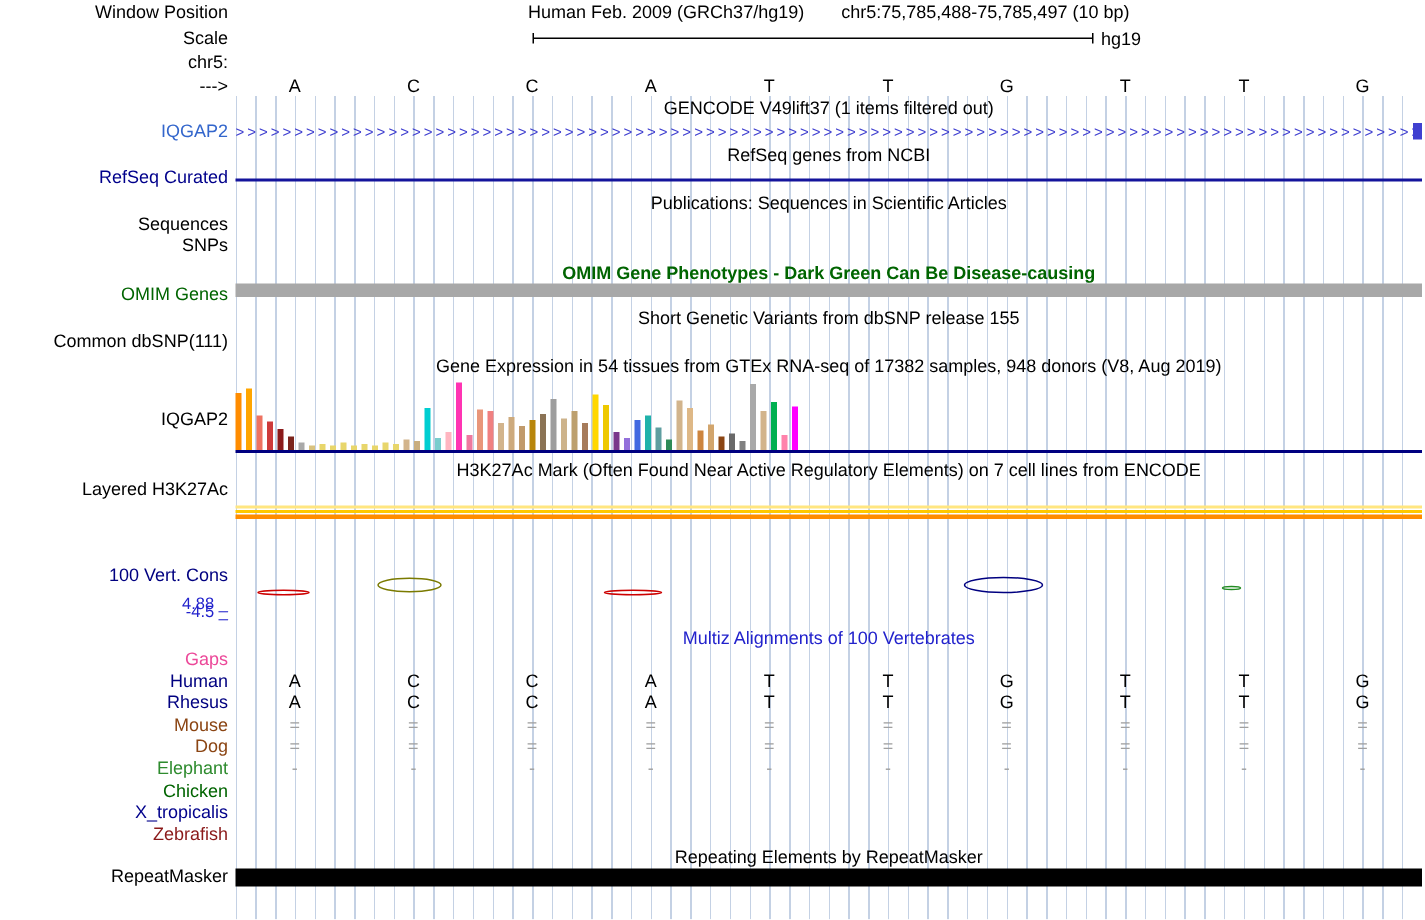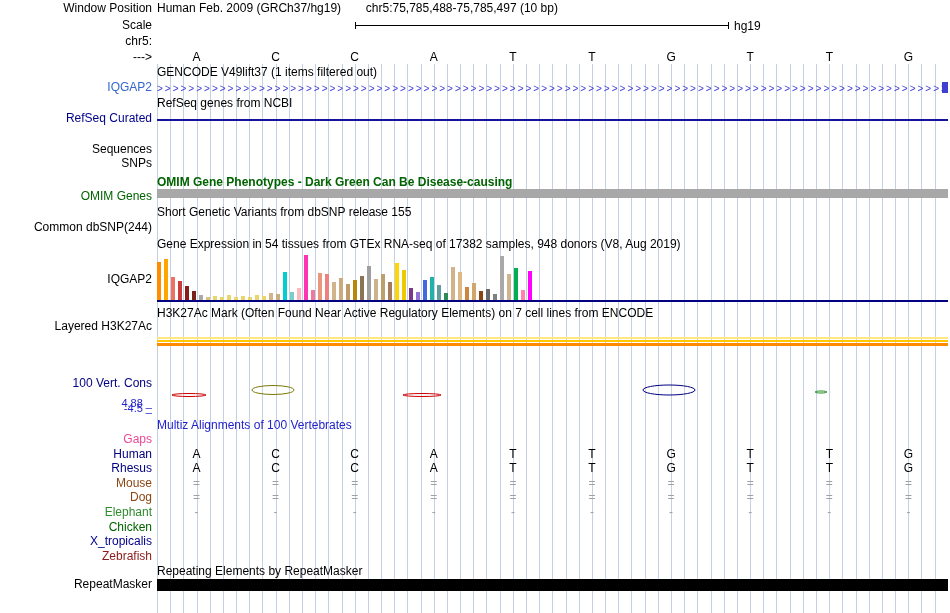--- a/index.html
+++ b/index.html
@@ -1,21 +1,21 @@
 <!DOCTYPE html>
 <html><head>
 <meta charset="utf-8">
 <style>
   html,body{margin:0;padding:0;background:#fff;}
   .browser{position:relative;width:950px;height:613px;background:#fff;overflow:hidden;
            font-family:"Liberation Sans","DejaVu Sans",sans-serif;font-size:12px;color:#000;}
   .grid{position:absolute;left:157px;top:64px;width:791px;height:549px;
         background:repeating-linear-gradient(to right,#c4d1e4 0,#c4d1e4 1px,transparent 1px,transparent 13.18px);}
   .lbl{position:absolute;left:0;width:152px;text-align:right;white-space:nowrap;height:13px;line-height:13px;}
-  .ttl{position:absolute;left:157px;width:791px;text-align:left;white-space:nowrap;height:13px;line-height:13px;}
+  .ttl{position:absolute;left:157px;width:791px;text-align:center;white-space:nowrap;height:13px;line-height:13px;}
   .row{position:absolute;left:157px;width:791px;height:13px;}
   .col{position:absolute;top:0;width:79px;text-align:center;height:13px;line-height:13px;}
   .coord::after{content:"|";margin-left:1px;}
   .scalebar{position:absolute;left:355px;top:22px;width:372px;height:7px;
             border-left:1px solid #000;border-right:1px solid #000;}
   .scalebar::after{content:"";position:absolute;left:0;right:0;top:3px;height:1px;background:#000;}
   .arrows{position:absolute;left:157px;top:82px;width:791px;height:13px;overflow:hidden;
           font-size:10px;letter-spacing:2px;line-height:13px;white-space:nowrap;}
   .gtex-bar{position:absolute;bottom:0;width:4px;}
   .small{font-size:11px;}
@@ -55,29 +55,30 @@
 
   <div class="ttl" style="top:66px">GENCODE V49lift37 (1 items filtered out)</div>
   <div class="lbl" style="top: 81px; color: rgb(51, 102, 204);">IQGAP2</div>
   <div class="arrows" id="gencode-arrows" style="color: rgb(64, 64, 208);">&gt;&gt;&gt;&gt;&gt;&gt;&gt;&gt;&gt;&gt;&gt;&gt;&gt;&gt;&gt;&gt;&gt;&gt;&gt;&gt;&gt;&gt;&gt;&gt;&gt;&gt;&gt;&gt;&gt;&gt;&gt;&gt;&gt;&gt;&gt;&gt;&gt;&gt;&gt;&gt;&gt;&gt;&gt;&gt;&gt;&gt;&gt;&gt;&gt;&gt;&gt;&gt;&gt;&gt;&gt;&gt;&gt;&gt;&gt;&gt;&gt;&gt;&gt;&gt;&gt;&gt;&gt;&gt;&gt;&gt;&gt;&gt;&gt;&gt;&gt;&gt;&gt;&gt;&gt;&gt;&gt;&gt;&gt;&gt;&gt;&gt;&gt;&gt;&gt;&gt;&gt;&gt;&gt;&gt;&gt;&gt;&gt;&gt;&gt;&gt;&gt;&gt;&gt;&gt;&gt;&gt;&gt;&gt;&gt;&gt;&gt;&gt;&gt;&gt;&gt;&gt;&gt;&gt;&gt;&gt;&gt;&gt;&gt;&gt;&gt;&gt;&gt;&gt;&gt;&gt;&gt;&gt;&gt;&gt;&gt;&gt;&gt;&gt;&gt;&gt;&gt;&gt;&gt;&gt;&gt;&gt;&gt;&gt;&gt;&gt;&gt;&gt;&gt;&gt;&gt;&gt;&gt;&gt;&gt;&gt;</div>
   <div style="position: absolute; left: 942px; top: 82px; width: 6px; height: 11px; background: rgb(64, 64, 208);"></div>
 
   <div class="ttl" style="top:97px">RefSeq genes from NCBI</div>
   <div class="lbl" style="top: 112px; color: rgb(0, 0, 139);">RefSeq Curated</div>
   <div style="position: absolute; left: 157px; top: 119px; width: 791px; height: 2px; background: rgb(20, 20, 156);"></div>
 
+  <div class="ttl" style="top:129px">Publications: Sequences in Scientific Articles</div>
   <div class="lbl" style="top:143px">Sequences</div>
   <div class="lbl" style="top:157px">SNPs</div>
 
   <div class="ttl" style="top: 176px; color: rgb(0, 100, 0); font-weight: bold;">OMIM Gene Phenotypes - Dark Green Can Be Disease-causing</div>
   <div class="lbl" style="top: 190px; color: rgb(0, 100, 0);">OMIM Genes</div>
   <div style="position: absolute; left: 157px; top: 189px; width: 791px; height: 9px; background: rgb(168, 168, 168);"></div>
 
   <div class="ttl" style="top:206px">Short Genetic Variants from dbSNP release 155</div>
-  <div class="lbl" style="top:221px">Common dbSNP(244)</div>
+  <div class="lbl" style="top:221px">Common dbSNP(111)</div>
 
   <div class="ttl" style="top:238px">Gene Expression in 54 tissues from GTEx RNA-seq of 17382 samples, 948 donors (V8, Aug 2019)</div>
   <div class="lbl" style="top:273px">IQGAP2</div>
   <div id="gtex-bars" style="position:absolute;left:157px;top:255px;width:791px;height:45px">
       <div class="gtex-bar" style="left:0px;height:38px;background:#ff8c00"></div>
       <div class="gtex-bar" style="left:7px;height:41px;background:#ffa500"></div>
       <div class="gtex-bar" style="left:14px;height:23px;background:#ee7261"></div>
       <div class="gtex-bar" style="left:21px;height:19px;background:#cd3a3a"></div>
       <div class="gtex-bar" style="left:28px;height:14px;background:#8b1a1a"></div>
       <div class="gtex-bar" style="left:35px;height:9px;background:#7b241c"></div>

